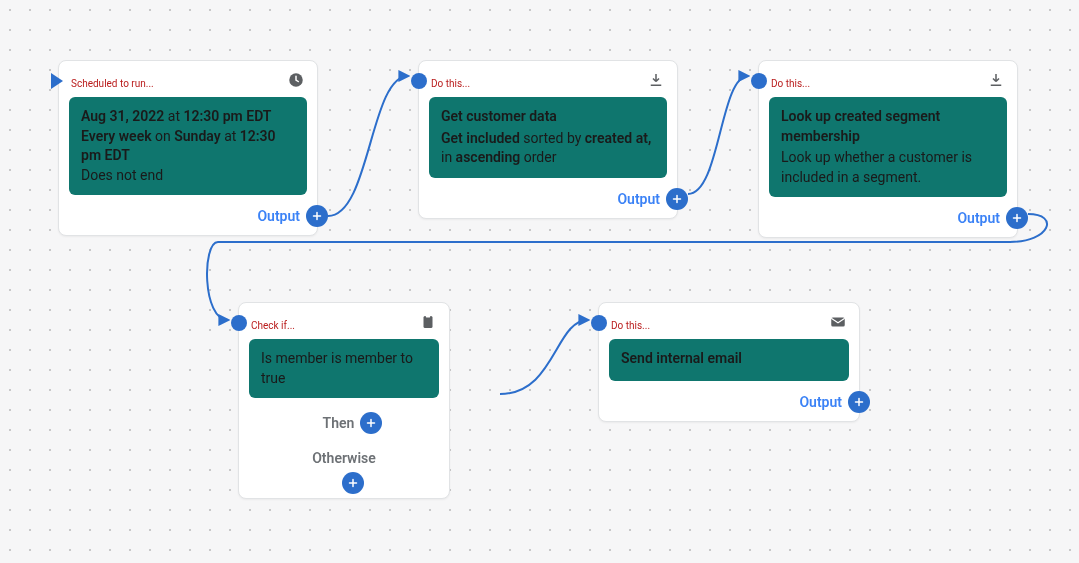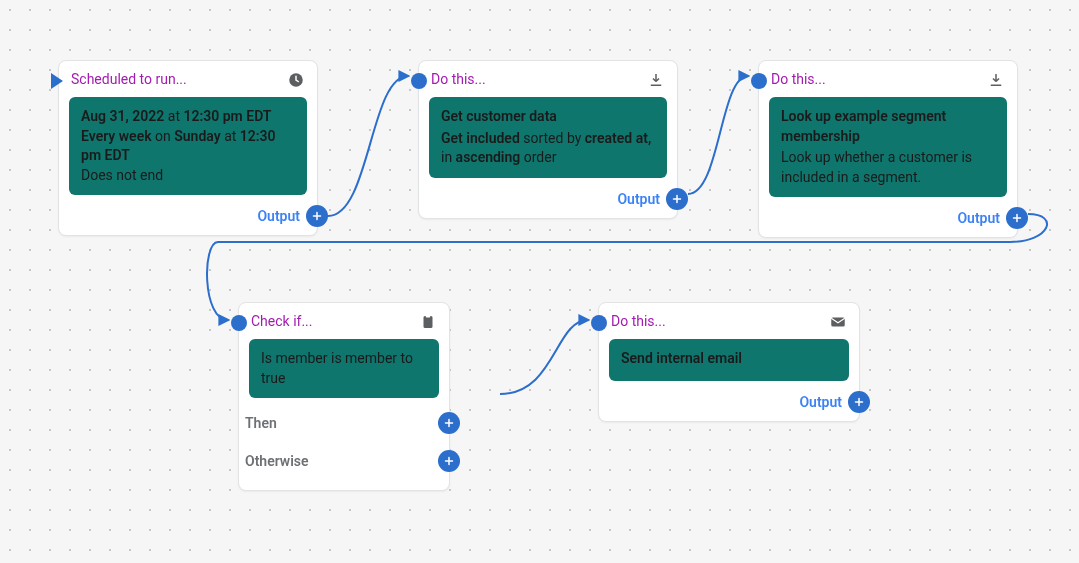--- a/index.html
+++ b/index.html
@@ -19,25 +19,25 @@
   .card {
     position: absolute;
     background: #fff;
     border: 1px solid #e1e3e5;
     border-radius: 8px;
     box-shadow: 0 1px 2px rgba(0,0,0,0.05);
     width: 260px;
   }
   .card-header {
     display: flex;
-    align-items: flex-start;
+    align-items: flex-end;
     justify-content: space-between;
     padding: 10px 12px 8px 12px;
-    color: #a21caf;
-    font-size: 14px;
+    color: #b91c1c;
+    font-size: 10px;
   }
   .card-body {
     margin: 0 10px 10px 10px;
     background: #0f766e;
     border-radius: 6px;
     padding: 10px 12px;
     font-size: 14px;
     line-height: 1.4;
     color: #1a1a1a;
   }
@@ -81,25 +81,25 @@
     border-top: 8px solid transparent;
     border-bottom: 8px solid transparent;
     border-left: 12px solid #2c6ecb;
     z-index: 2;
   }
   .icon-area { color: #5c5f62; display: inline-flex; }
   .icon-area svg { width: 18px; height: 18px; }
   svg.connector { position: absolute; overflow: visible; pointer-events: none; }
   .then-label { color: #6d7175; font-weight:600; }
   .then-row, .otherwise-row {
-    display:flex; justify-content:space-between; align-items:center;
+    display:flex; justify-content:center; align-items:center;
     gap:6px; padding: 4px 6px 8px 6px; color:#6d7175; font-weight:600;
     position:relative;
   }
-  .otherwise-row { padding-top: 8px; padding-bottom: 18px;}
+  .otherwise-row { padding-top: 8px; padding-bottom: 4px; flex-direction: column;}
 </style>
 </head>
 <body>
 
 <div class="canvas">
 
   <div class="card" style="left:58px; top:60px;">
     <div class="triangle"></div>
     <div class="card-header">
       <span>Scheduled to run...</span>
@@ -151,21 +151,21 @@
     <div class="node-dot"></div>
     <div class="card-header">
       <span>Do this...</span>
       <span class="icon-area">
         <svg viewBox="0 0 24 24" fill="none" stroke="currentColor" stroke-width="2">
             <path d="M12 4v10m0 0l-4-4m4 4l4-4M5 19h14"></path>
           </svg>
       </span>
     </div>
     <div class="card-body">
-      <div class="title">Look up example segment membership</div>
+      <div class="title">Look up created segment membership</div>
       <div class="desc">Look up whether a customer is included in a segment.</div>
     </div>
     <div class="output-row">
       <span>Output</span>
       <span class="plus-btn">
         <svg viewBox="0 0 24 24">
             <path d="M12 5v14M5 12h14" stroke="#fff" stroke-width="3" stroke-linecap="round"></path>
           </svg>
       </span>
     </div>

